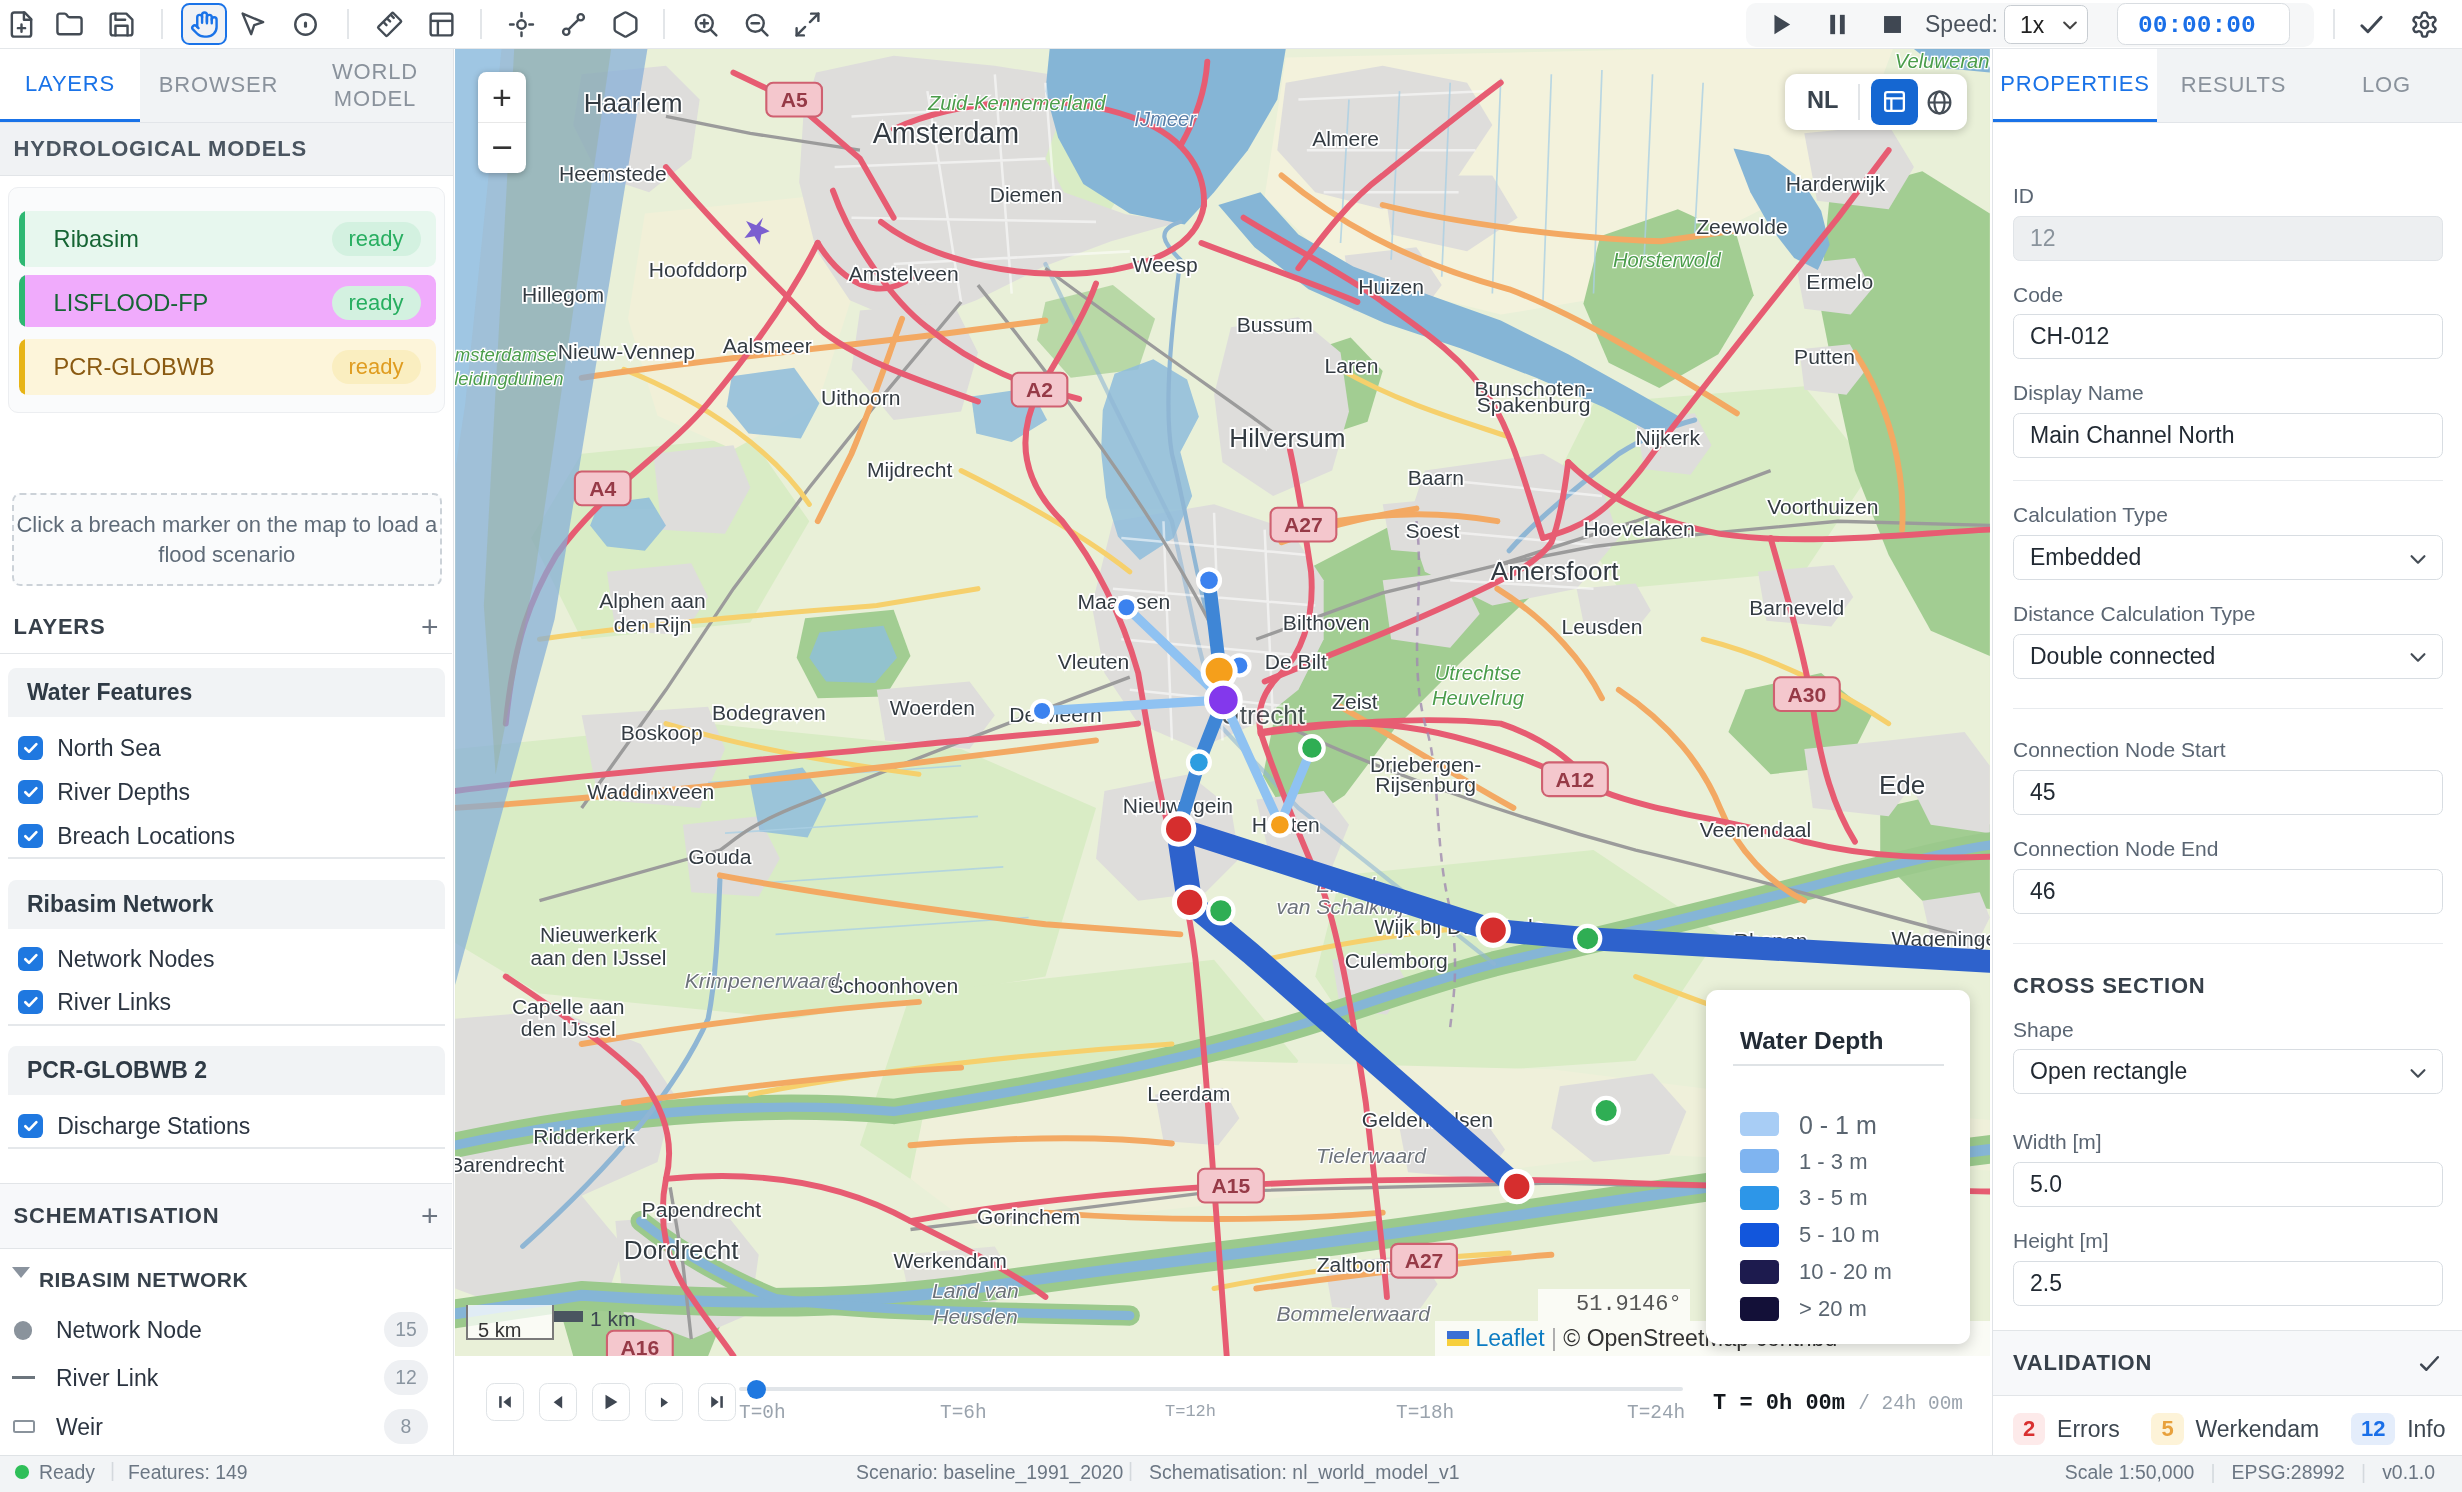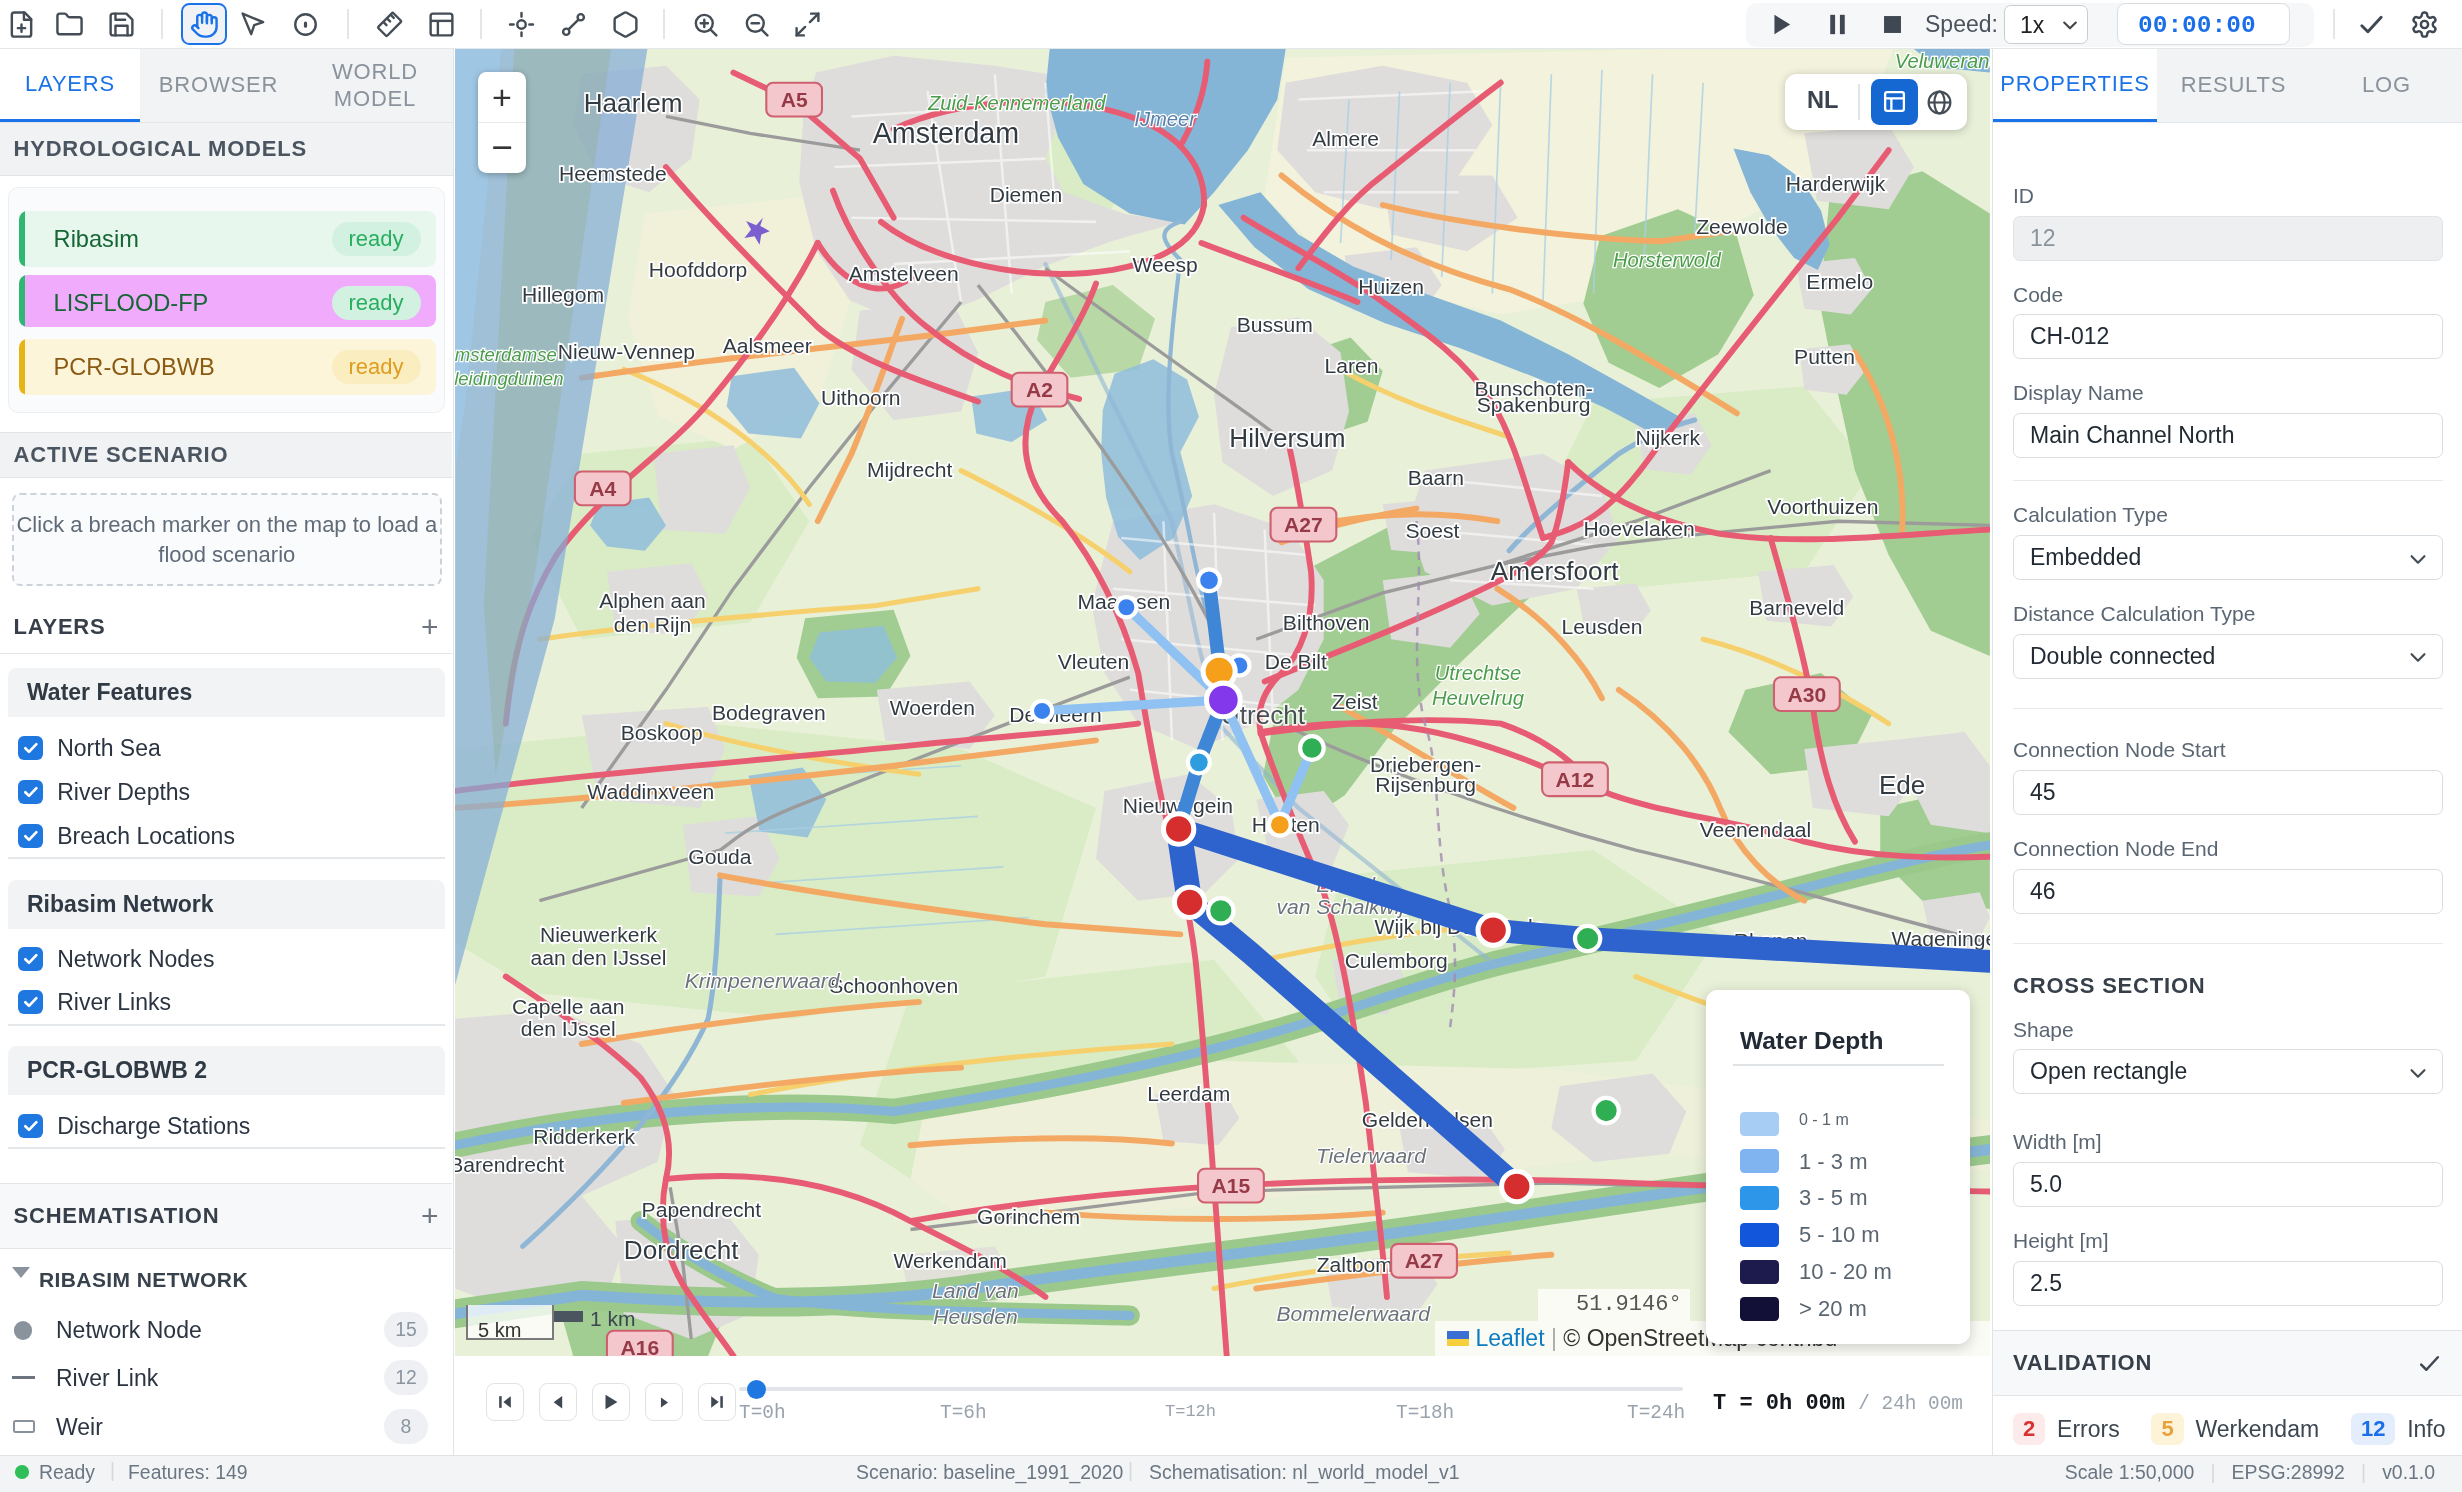--- a/index.html
+++ b/index.html
@@ -147,21 +147,20 @@
 <div style="position:absolute;left:18.6px;top:226px;width:417px;height:52px;background:#f0abfc;border-radius:8.4px;overflow:hidden">
       <div style="position:absolute;left:0;top:0;width:6.7px;height:56px;background:#2eb872"></div>
       <span style="position:absolute;left:35px;top:15px;font-size:23.6px;color:#166534">LISFLOOD-FP</span>
       <span style="position:absolute;right:15px;top:11px;background:#d3f1e0;color:#27ae60;font-size:22px;border-radius:17px;padding:4.2px 17px">ready</span>
     </div>
 <div style="position:absolute;left:18.6px;top:290px;width:417px;height:56px;background:#fdf5da;border-radius:8.4px;overflow:hidden">
       <div style="position:absolute;left:0;top:0;width:6.7px;height:56px;background:#e7b416"></div>
       <span style="position:absolute;left:35px;top:15px;font-size:23.6px;color:#8a5a12">PCR-GLOBWB</span>
       <span style="position:absolute;right:15px;top:11px;background:#faeec0;color:#df9c1f;font-size:22px;border-radius:17px;padding:4.2px 17px">ready</span>
     </div>
-<div class="sechead" style="position:absolute;left:0;top:383px;width:452px;height:46px;border-top:1.7px solid #e2e5e8">ACTIVE SCENARIO</div>
 <div style="position:absolute;left:11.8px;top:444px;width:430px;height:93px;border:2.5px dashed #ccd2d8;border-radius:8.4px;background:#fafbfc;display:flex;align-items:center;justify-content:center;text-align:center;font-size:22px;color:#5f6b78;line-height:1.35">Click a breach marker on the map to load a<br>flood scenario</div>
 <div style="position:absolute;left:0;top:552px;width:452px;height:53px;border-bottom:1.7px solid #e2e5e8;display:flex;align-items:center;justify-content:space-between;padding:0 13.5px">
       <span style="font-size:22px;font-weight:bold;color:#37404a;letter-spacing:0.8px">LAYERS</span>
       <span class="plus">+</span>
     </div>
 <div class="ghead" style="position:absolute;left:8.4px;top:619px;width:437px;height:49px">Water Features</div>
 <div class="crow" style="position:absolute;left:8.4px;top:678px;width:437px;height:42px"><span class="cbox">
         <svg width="17.7" height="17.7" viewBox="0 0 24 24" fill="none" stroke="#fff" stroke-width="3.6" stroke-linecap="round" stroke-linejoin="round">
           <path d="M4.5 12.5l5 5L19.5 7"></path>
         </svg>
@@ -655,21 +654,21 @@
       <svg style="position:absolute;right:13.5px;top:14.3px" width="29" height="29" viewBox="0 0 24 24" fill="none" stroke="#454d56" stroke-width="1.8">
         <circle cx="12" cy="12" r="9"></circle>
         <ellipse cx="12" cy="12" rx="4.2" ry="9"></ellipse>
         <path d="M3 12h18"></path>
       </svg>
     </div>
 <div style="position:absolute;left:1251px;top:941px;width:264px;height:354px;background:#fff;border-radius:11.8px;box-shadow:0 3.4px 13.5px rgba(0,0,0,0.18);z-index:11">
 <div style="position:absolute;left:34px;top:37px;font-size:24.5px;font-weight:bold;color:#222b35">Water Depth</div>
 <div style="position:absolute;left:27px;top:74px;width:211px;height:1.7px;background:#dfe3e6"></div>
 <div style="position:absolute;left:34px;top:122px;width:39px;height:23.6px;border-radius:4.2px;background:#a8cdf5"></div>
-      <div style="position:absolute;left:93px;top:121px;font-size:16px;color:#5a6570">0 - 1 m</div>
+      <div style="position:absolute;left:93px;top:121px;font-size:25px;color:#5a6570">0 - 1 m</div>
 <div style="position:absolute;left:34px;top:159px;width:39px;height:23.6px;border-radius:4.2px;background:#7fb4f0"></div>
       <div style="position:absolute;left:93px;top:159px;font-size:22px;color:#5a6570">1 - 3 m</div>
 <div style="position:absolute;left:34px;top:196px;width:39px;height:23.6px;border-radius:4.2px;background:#2d96e8"></div>
       <div style="position:absolute;left:93px;top:195px;font-size:22px;color:#5a6570">3 - 5 m</div>
 <div style="position:absolute;left:34px;top:233px;width:39px;height:23.6px;border-radius:4.2px;background:#1256dc"></div>
       <div style="position:absolute;left:93px;top:232px;font-size:22px;color:#5a6570">5 - 10 m</div>
 <div style="position:absolute;left:34px;top:270px;width:39px;height:23.6px;border-radius:4.2px;background:#1d1b4e"></div>
       <div style="position:absolute;left:93px;top:269px;font-size:22px;color:#5a6570">10 - 20 m</div>
 <div style="position:absolute;left:34px;top:307px;width:39px;height:23.6px;border-radius:4.2px;background:#131038"></div>
       <div style="position:absolute;left:93px;top:306px;font-size:22px;color:#5a6570">&gt; 20 m</div>

